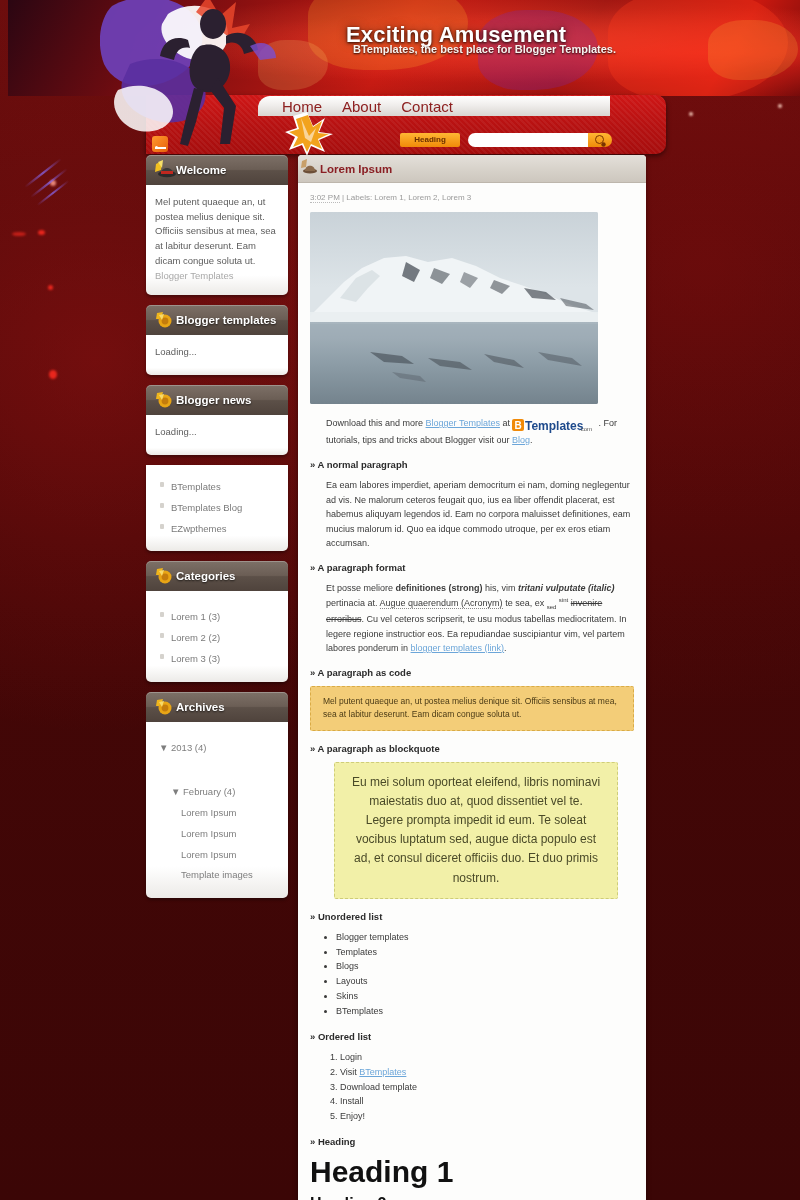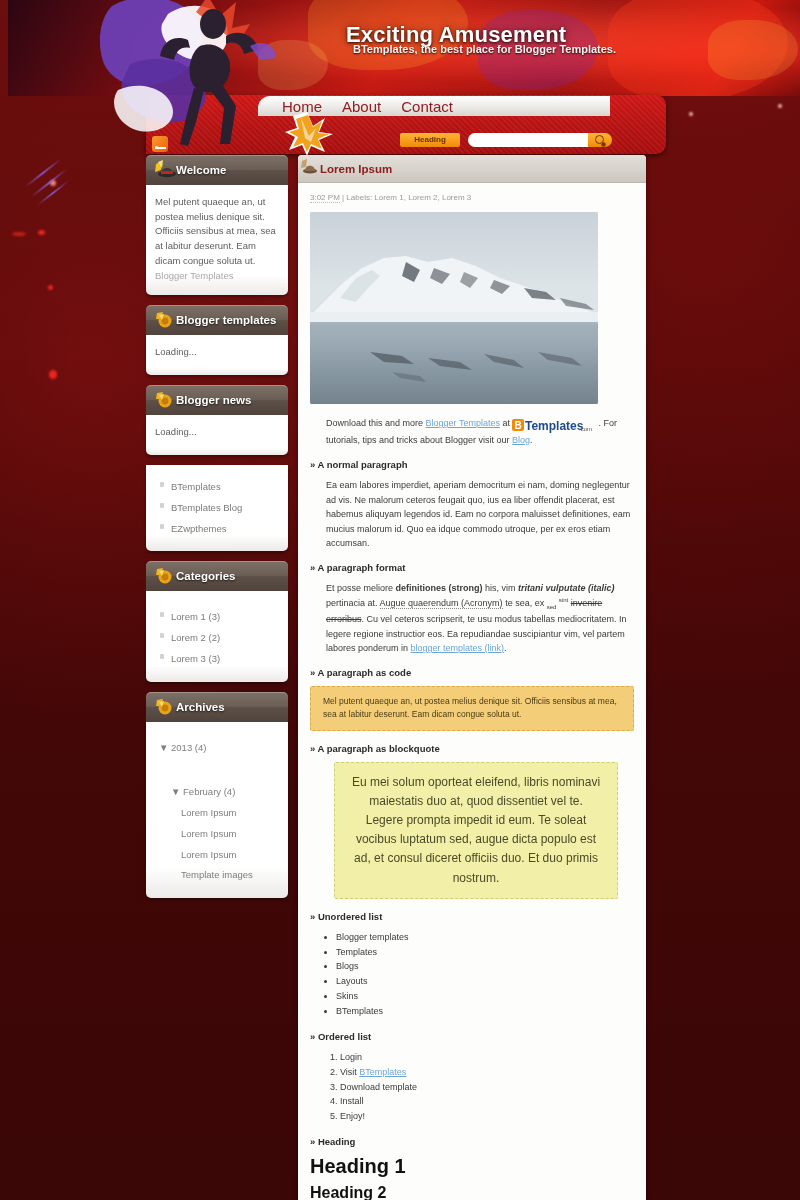--- a/index.html
+++ b/index.html
@@ -168,21 +168,21 @@
     padding:8px 12px; font-size:8.5px; color:#4b3b16; line-height:1.55; margin-bottom:6px;
   }
   .quotebox {
     background:#f2f0a8; border:1px dashed #cfcd78; border-radius:2px;
     padding:10px 16px; font-size:12px; color:#4a4a28; line-height:1.6;
     margin:0 16px 6px 24px; text-align:center;
   }
   ul.plist { margin:0 0 6px 0; padding-left:26px; font-size:9px; color:#3a3a3a; line-height:1.65;}
   ol.plist { margin:0 0 6px 0; padding-left:30px; font-size:9px; color:#3a3a3a; line-height:1.65;}
   ol.plist a { color:#6ca6d9; }
-  .h1x{font-size:20px;font-weight:bold;color:#111;margin:6px 0 4px;}
+  .h1x{font-size:30px;font-weight:bold;color:#111;margin:6px 0 4px;}
   .h2x{font-size:16px;font-weight:bold;color:#111;margin:6px 0 4px;}
   .h3x{font-size:14px;font-weight:bold;color:#111;margin:6px 0 4px;}
   .h4x{font-size:13px;font-weight:bold;color:#111;margin:6px 0 4px;}
   .h5x{font-size:9px;font-weight:normal;color:#111;margin:5px 0 3px;}
   .h6x{font-size:8.5px;font-weight:bold;color:#111;margin:4px 0 3px;}
   .blogoimg{display:inline-block;vertical-align:-4px;height:15px;}
 </style>
 </head>
 <body>
 

